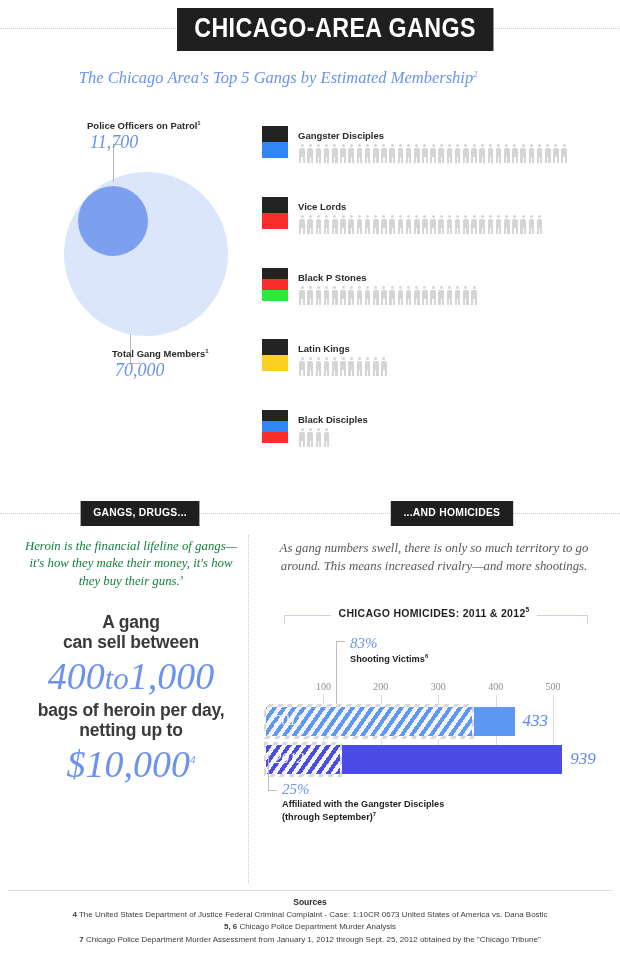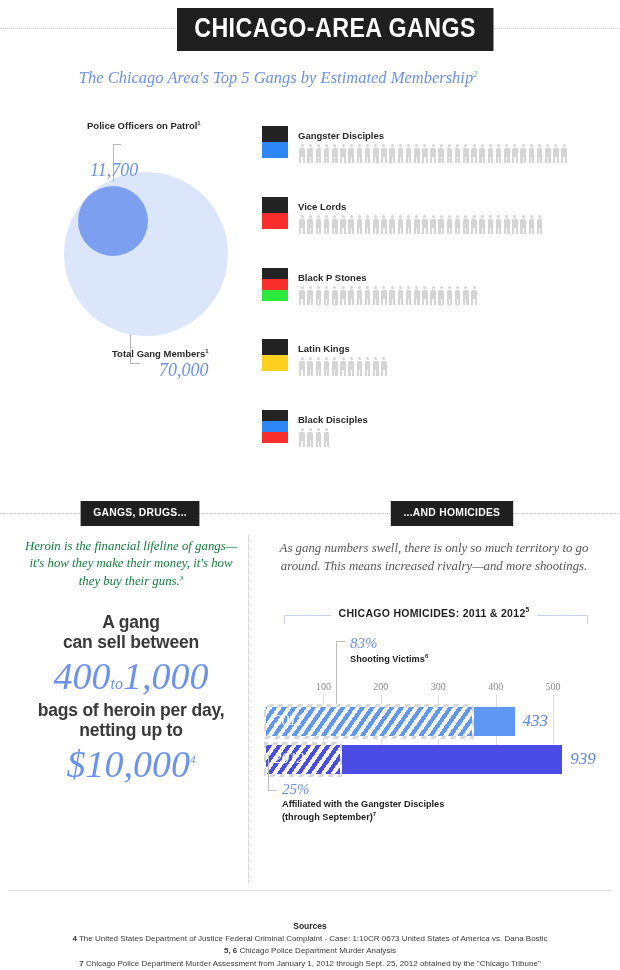--- a/index.html
+++ b/index.html
@@ -51,38 +51,38 @@
     content:""; position:absolute; left:0; top:0; width:8px; height:1px; background:#b8b8b8;
   }
   .lbl-police {
     position: absolute; left: 57px; top: 0px;
     font-size: 9.5px; font-weight: bold; color: #2a2a2a; white-space: nowrap;
   }
   .lbl-police sup { font-size: 6px; }
   .num-police {
     position: absolute; left: 60px; top: 12px;
     font-family: "Liberation Serif", serif; font-style: italic;
-    font-size: 18px; color: #6b92ef; margin-top: 28px;
+    font-size: 18px; color: #6b92ef;
   }
   .lead-bot {
     position: absolute; left: 100px; top: 214px; width: 1px; height: 30px;
     background: #b8b8b8;
   }
   .lead-bot:after {
     content:""; position:absolute; left:0; bottom:0; width:10px; height:1px; background:#b8b8b8;
   }
   .lbl-total {
     position: absolute; left: 82px; top: 228px;
     font-size: 9.5px; font-weight: bold; color: #2a2a2a; white-space: nowrap;
   }
   .lbl-total sup { font-size: 6px; }
   .num-total {
     position: absolute; left: 85px; top: 240px;
     font-family: "Liberation Serif", serif; font-style: italic;
-    font-size: 18px; color: #6b92ef; margin-left: 44px;
+    font-size: 18px; color: #6b92ef;
   }
 
   
   .gang-list { position: absolute; left: 262px; top: 126px; width: 348px; }
   .gang-row { position: relative; height: 71px; }
   .swatch {
     position: absolute; left: 0; top: 0; width: 26px;
     display: flex; flex-direction: column;
   }
   .swatch .band { width: 26px; }
@@ -133,21 +133,21 @@
   .stat-block { margin-top: 22px; }
   .stat-line {
     font-size: 17.5px; font-weight: bold; color: #3a3a3a; line-height: 1.18;
     letter-spacing: -0.2px;
   }
   .stat-big {
     font-family: "Liberation Serif", serif; font-style: italic;
     color: #6b92ef; font-size: 38px; line-height: 1.12; margin: 2px 0;
     white-space: nowrap;
   }
-  .stat-big .small { font-size: 16px; }
+  .stat-big .small { font-size: 31px; }
   .stat-money {
     font-family: "Liberation Serif", serif; font-style: italic;
     color: #6b92ef; font-size: 38px; line-height: 1.15; margin-top: 2px;
   }
   .stat-money sup { font-size: 11px; }
 
   
   .vdiv {
     position: absolute; left: 248px; top: 535px; width: 1px; height: 348px;
     border-left: 1px dotted #cccccc;
@@ -242,21 +242,21 @@
     position: absolute; left: 14px; top: 12px;
     font-size: 9.2px; font-weight: bold; color: #1f1f1f; white-space: nowrap;
     line-height: 1.25;
   }
   .aff-label sup { font-size: 6px; }
 
   
   .sources-rule {
     position: absolute; left: 8px; top: 890px; width: 604px; height: 1px; background:#dedede;
   }
-  .sources { position: absolute; left: 0; top: 897px; width: 620px; text-align: center; margin-top: 24px; }
+  .sources { position: absolute; left: 0; top: 897px; width: 620px; text-align: center; }
   .sources .hdr { font-size: 8.5px; font-weight: bold; color: #2a2a2a; margin-bottom: 2px; }
   .sources .ln { font-size: 8px; color: #3c3c3c; line-height: 1.55; }
   .sources .ln b { font-weight: bold; }
   .sources .sep { color:#999; padding: 0 5px; }
 </style>
 </head>
 <body>
 
 <div class="page">
 

